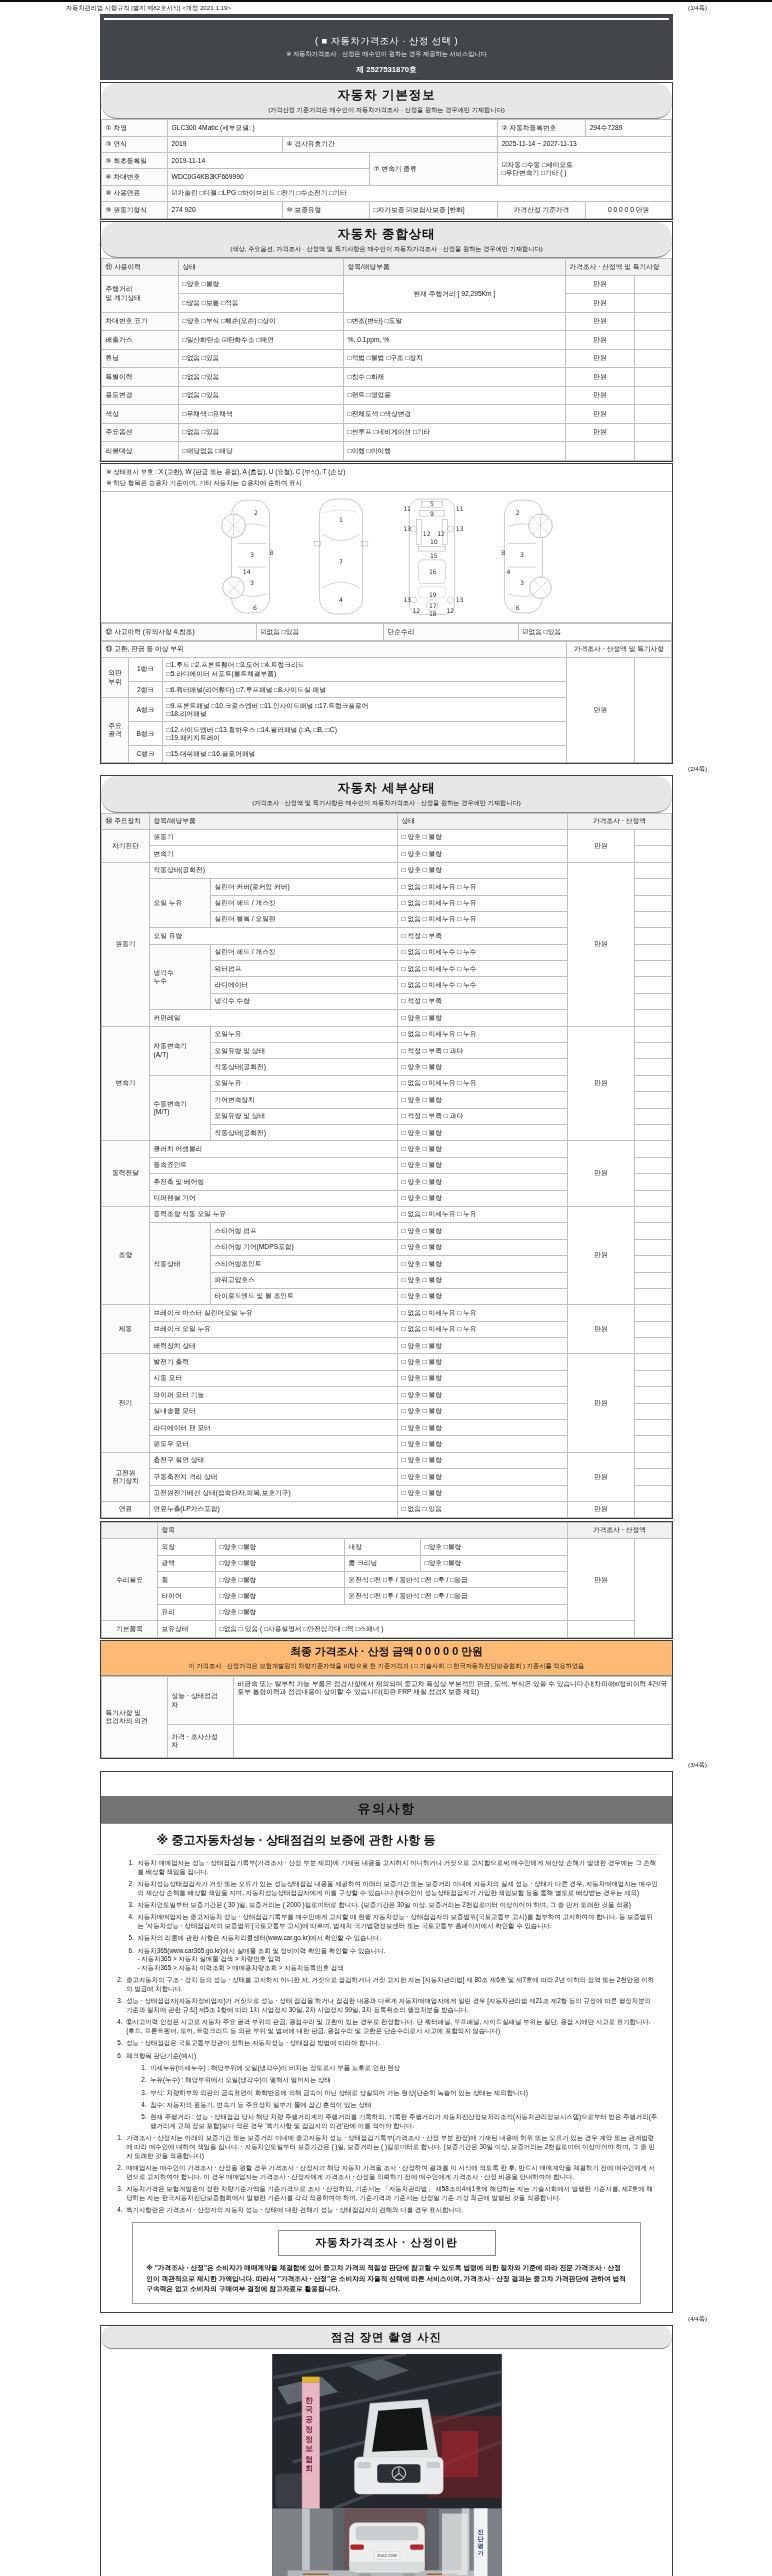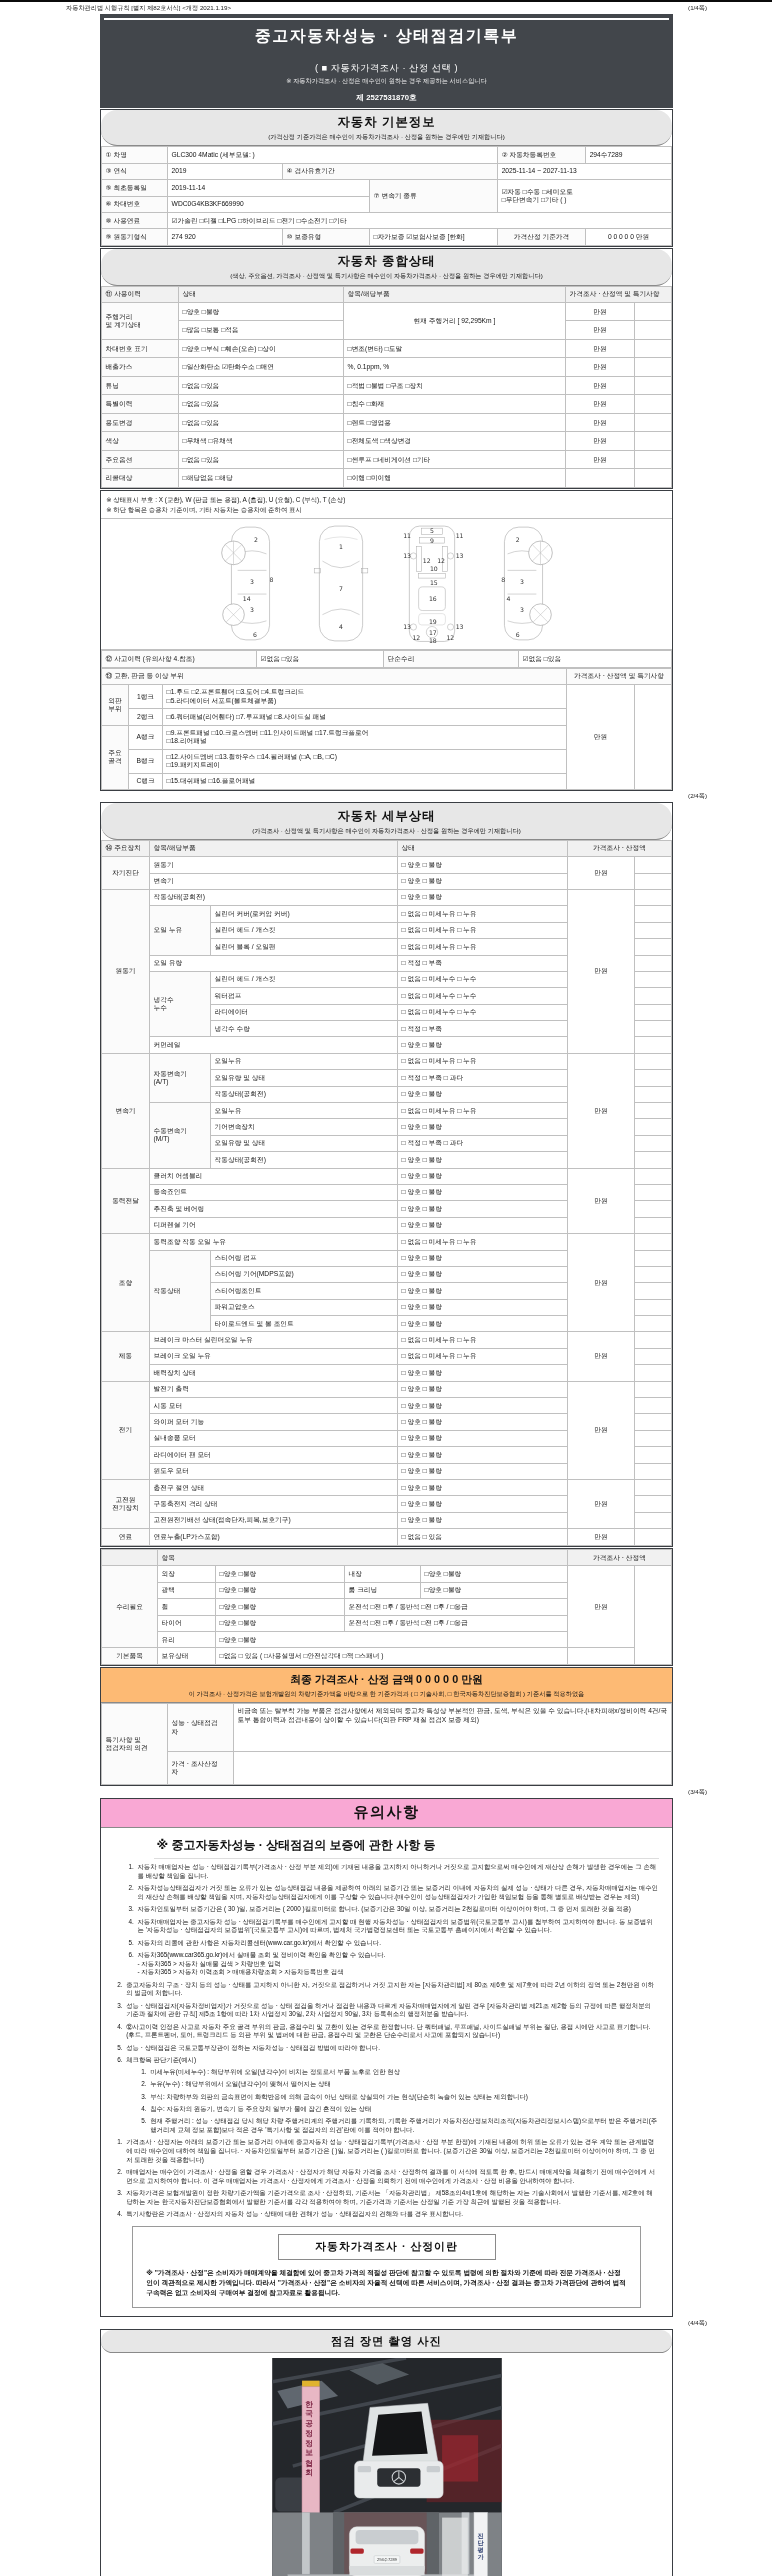--- a/index.html
+++ b/index.html
@@ -24,21 +24,21 @@
   td.ct{text-align:center;}
   td.hd{background:#f1f1f1;}
   .pre{white-space:pre-line;}
   td.blankc{background:#fff;}
   .acc-notes{font-size:6.4px;padding:3.1px 5.2px;border-bottom:0.5px solid #c0c0c0;line-height:1.6;}
   .diagrams{display:flex;justify-content:center;gap:29px;padding:4.1px 0 5.2px;border-bottom:0.5px solid #c0c0c0;}
   .diagrams svg text{font-size:12px;fill:#333;font-family:"DejaVu Sans",sans-serif;}
   .final-wrap{background:#fdba74;border-bottom:0.5px solid #8a8a8a;padding:4.1px 0 3.6px;text-align:center;}
   .final-bar{font-size:10.8px;font-weight:700;}
   .final-note{font-size:6.2px;margin-top:3.1px;}
-  .nt-title{background:#f9a8d4;text-align:center;font-size:15px;font-weight:700;padding:4.6px 0;border-bottom:0.5px solid #8a8a8a;letter-spacing:1.5px;}
+  .nt-title{background:#737373;text-align:center;font-size:13px;font-weight:700;padding:4.6px 0;border-bottom:0.5px solid #8a8a8a;letter-spacing:1.5px;margin-top:24px;}
   .nt-body{padding:4.1px 13.4px 5.2px;}
   .nt-h{font-size:12px;font-weight:700;padding:4.6px 2.1px;border-bottom:0.5px solid #ddd;margin-bottom:4.1px;margin-left:40px;}
   .nt-item{display:flex;gap:3.6px;font-size:6.4px;line-height:1.36;margin:0 0 3.6px;}
   .nt-item .no{min-width:8.2px;text-align:right;flex:none;}
   .ind{margin-left:11.3px;}
   .ind2{margin-left:24px;}
   .nt-box{border:0.5px solid #9a9a9a;margin:7.2px 17.5px 3.1px;padding:7.2px 13.4px 8.2px;}
   .nt-box-title{width:216px;margin:0 auto 7.2px;border:0.5px solid #8a8a8a;text-align:center;font-size:10.8px;font-weight:700;padding:5.2px 0;letter-spacing:1px;}
   .nt-box-text{font-size:6.7px;line-height:1.55;font-weight:600;}
   .photo-wrap{padding:5.2px 0 8.2px;}
@@ -55,21 +55,20 @@
   <div class="meta-row">
     <span>자동차관리법 시행규칙 [별지 제82호서식] &lt;개정 2021.1.19&gt;</span>
     <span>(1/4쪽)</span>
   </div>
 
   <div class="col">
 
     <div class="sec" style="border-color:#42464b;">
       <div class="dhead">
         <div class="wline"></div>
-        <div class="t">중고자동차성능 · 상태점검기록부</div>
         <div class="s">( ■ 자동차가격조사 · 산정 선택 )</div>
         <div class="n">※ 자동차가격조사 · 산정은 매수인이 원하는 경우 제공하는 서비스입니다</div>
         <div class="no">제 2527531870호</div>
       </div>
     </div>
 
     <div class="sec">
       <div class="shead">
         <div class="t">자동차 기본정보</div>
         <div class="s">(가격산정 기준가격은 매수인이 자동차가격조사 · 산정을 원하는 경우에만 기재합니다)</div>

